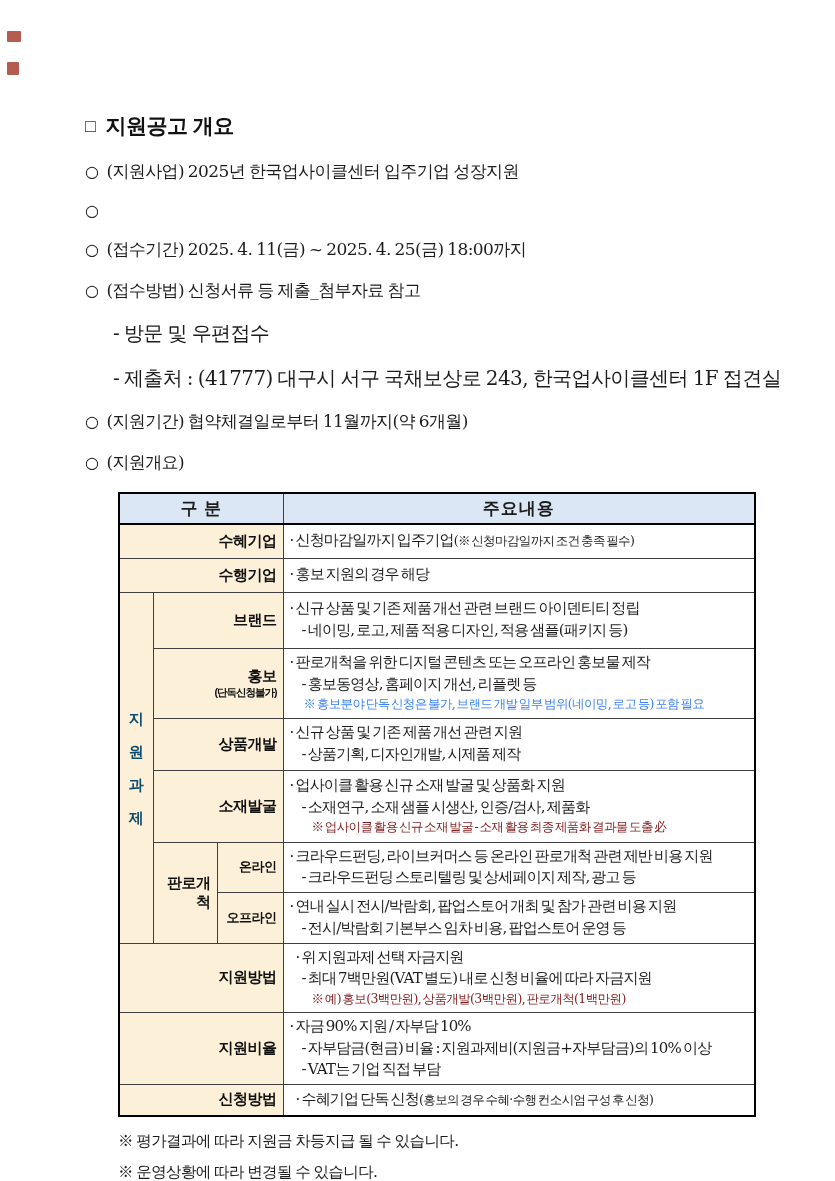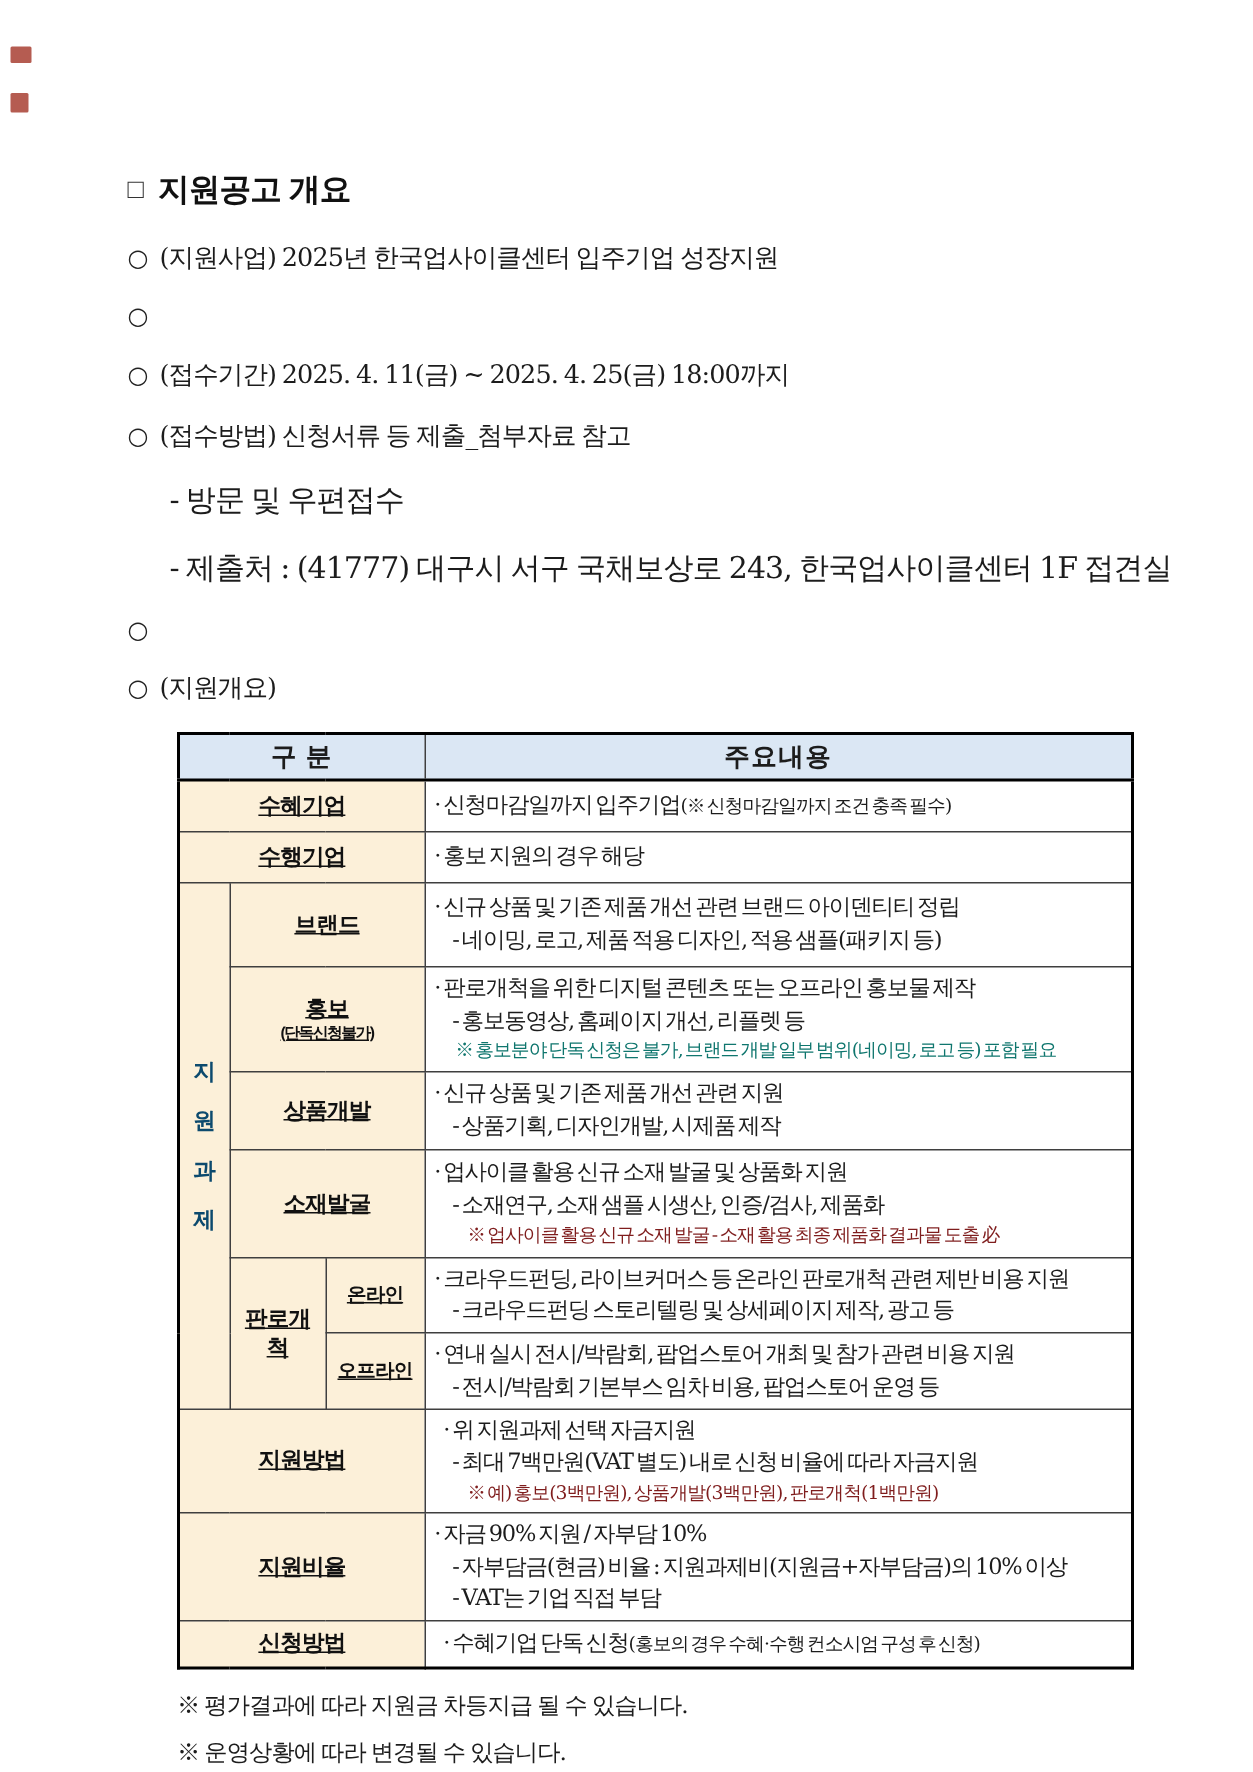--- a/index.html
+++ b/index.html
@@ -45,31 +45,31 @@
     table-layout:fixed;
     border:2px solid #000;
   }
   table.support td, table.support th {
     border:1px solid #3f3f3f;
     vertical-align:middle;
     padding:3px 6px;
   }
   tr.head th {
     background:#dbe7f4;
-    font-family:Liberation Serif, serif;
+    font-family:Liberation Sans, sans-serif;
     font-weight:700; font-size:17px; letter-spacing:1px;
     height:30px; text-align:center;
     border-bottom:2px solid #000;
     margin-top:43px;
   }
   td.lbl {
     background:#fcf0d9;
     font-family:"Liberation Sans","DejaVu Sans",sans-serif;
     font-weight:700; font-size:15px; letter-spacing:-0.5px;
-    text-align:center; color:#111;text-decoration:underline;
+    text-align:right; color:#111;
   }
   td.lbl .sublbl { display:block; font-size:10.5px; font-weight:700; letter-spacing:-1px; }
   td.vgroup {
     background:#fcf0d9; width:34px; padding:2px;
     font-family:"Liberation Sans","DejaVu Sans",sans-serif;
     font-weight:700; font-size:15px; text-align:center;
     word-break:break-all; line-height:2.2; color:#0c4a6e;
   }
   td.cnt { background:#fff; padding:4px 8px; }
   .ln { font-size:15px; letter-spacing:-0.8px; word-spacing:-2px; line-height:1.45; white-space:nowrap; }
@@ -110,20 +110,21 @@
       <span>(접수기간) 2025. 4. 11(금) ~ 2025. 4. 25(금) 18:00까지</span>
     </div>
     <div class="bullet-line">
       <span class="circ">○</span>
       <span>(접수방법) 신청서류 등 제출_첨부자료 참고</span>
     </div>
     <div class="sub-line">- 방문 및 우편접수</div>
     <div class="sub-line">- 제출처 : (41777) 대구시 서구 국채보상로 243, 한국업사이클센터 1F 접견실</div>
     <div class="bullet-line">
       <span class="circ">○</span>
+      <span>(지원기간) 협약체결일로부터 11월까지(약 6개월)</span>
     </div>
     <div class="bullet-line">
       <span class="circ">○</span>
       <span>(지원개요)</span>
     </div>
 
     <table class="support">
       <colgroup>
         <col style="width:34px">
           <col style="width:64px">
@@ -160,21 +161,21 @@
       </tr>
 
       <tr>
         <td class="lbl" colspan="2" style="height:70px">
           <span>홍보</span>
           <span class="sublbl">(단독신청불가)</span>
         </td>
         <td class="cnt">
           <div class="ln">· 판로개척을 위한 디지털 콘텐츠 또는 오프라인 홍보물 제작</div>
           <div class="ln sub">- 홍보동영상, 홈페이지 개선, 리플렛 등</div>
-          <div class="ln rednote" style="color:#0f766e">※ 홍보분야 단독 신청은 불가, 브랜드 개발 일부 범위(네이밍, 로고 등) 포함 필요</div>
+          <div class="ln rednote" style="color:#3b82f6">※ 홍보분야 단독 신청은 불가, 브랜드 개발 일부 범위(네이밍, 로고 등) 포함 필요</div>
         </td>
       </tr>
 
       <tr>
         <td class="lbl" colspan="2" style="height:52px">상품개발</td>
         <td class="cnt">
           <div class="ln">· 신규 상품 및 기존 제품 개선 관련 지원</div>
           <div class="ln sub">- 상품기획, 디자인개발, 시제품 제작</div>
         </td>
       </tr>

